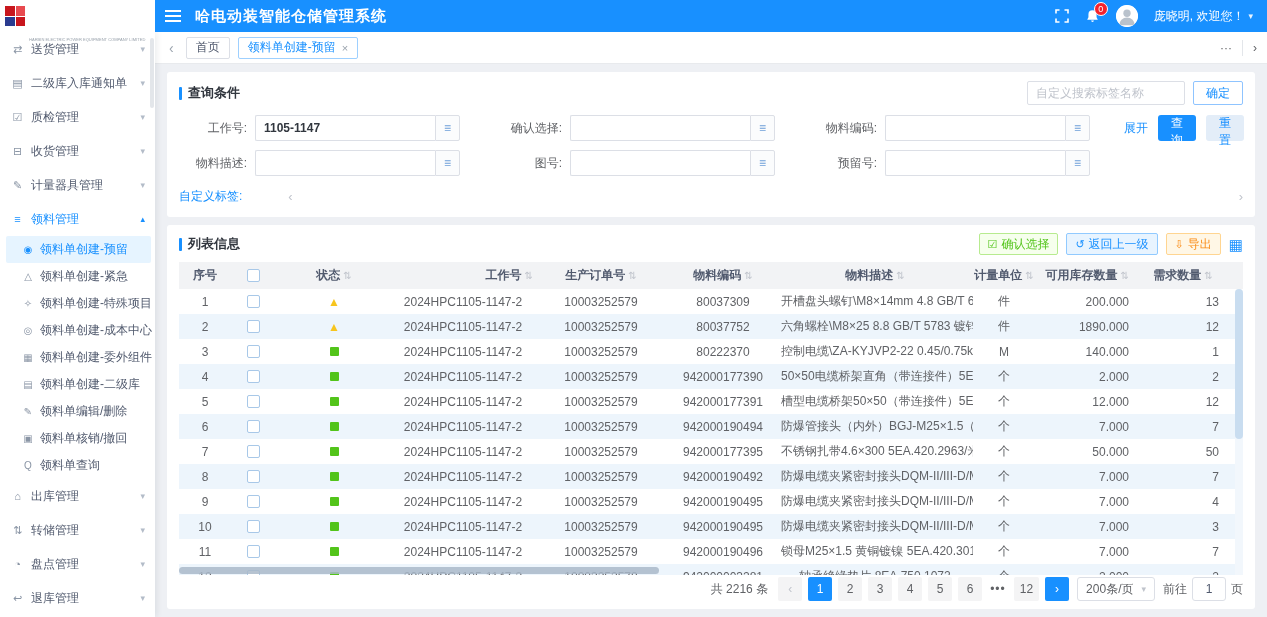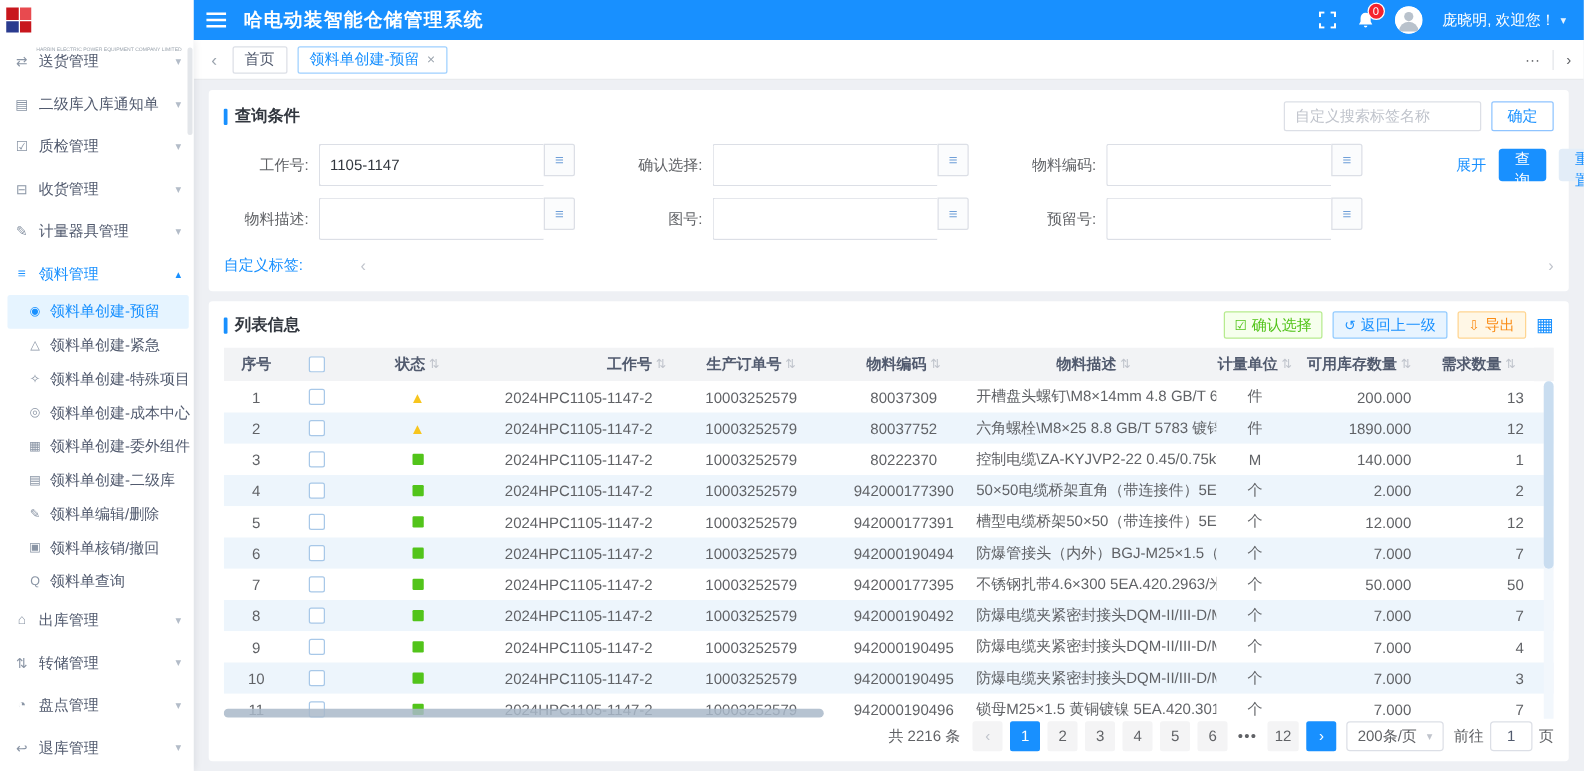--- a/index.html
+++ b/index.html
@@ -62,24 +62,24 @@
   .qp-head{display:flex;align-items:center;height:26px;}
   .qp-head-right{margin-left:auto;display:flex;align-items:center;gap:8px;}
   .tag-input{width:158px;height:24px;border:1px solid #dcdfe6;border-radius:2px;padding:0 8px;font-size:12px;color:#515a6e;outline:none;}
   .tag-input::placeholder{color:#c0c4cc;}
   .btn-outline{height:24px;padding:0 12px;border:1px solid #8fc4ff;border-radius:2px;background:#fff;color:#1890ff;font-size:12px;cursor:pointer;}
   .form-row{display:flex;align-items:center;margin-top:9px;}
   .fields{display:flex;align-items:center;}
   .field{display:flex;align-items:center;margin-right:34px;}
   .flabel{width:76px;text-align:right;padding-right:8px;color:#606266;white-space:nowrap;}
   .input-wrap{display:flex;}
-  .q-input{width:180px;height:26px;border:1px solid #dcdfe6;border-right:none;border-radius:2px 0 0 2px;padding:16px 8px;font-size:12px;color:#32373f;outline:none;}
+  .q-input{width:180px;height:26px;border:1px solid #dcdfe6;border-right:none;border-radius:2px 0 0 2px;padding:4px 8px;font-size:12px;color:#32373f;outline:none;font-weight:bold;}
   .q-suffix{width:25px;height:26px;border:1px solid #dcdfe6;border-radius:0 2px 2px 0;background:#fbfcfd;display:flex;align-items:center;justify-content:center;color:#6f9fd8;font-size:12px;cursor:pointer;}
   .row-actions{margin-left:auto;display:flex;align-items:center;gap:10px;}
-  .link{color:#1890ff;cursor:pointer;white-space:nowrap;margin-left:41px;}
+  .link{color:#1890ff;cursor:pointer;white-space:nowrap;}
   .btn-primary{height:26px;padding:0 13px;background:#1890ff;border:none;border-radius:3px;color:#fff;font-size:12px;cursor:pointer;}
   .btn-reset{height:26px;padding:0 13px;background:#e3edf8;border:none;border-radius:3px;color:#1890ff;font-size:12px;cursor:pointer;}
   .tag-row{display:flex;align-items:center;margin-top:9px;height:22px;}
   .tag-label{color:#1890ff;}
   .tag-arrow{color:#c0c4cc;font-size:13px;cursor:pointer;}
   .tag-arrow.left{margin-left:46px;}
   .tag-arrow.right{margin-left:auto;}
 
   
   .list-panel{margin-top:8px;flex:1;padding:7px 12px 6px;display:flex;flex-direction:column;overflow:hidden;}

